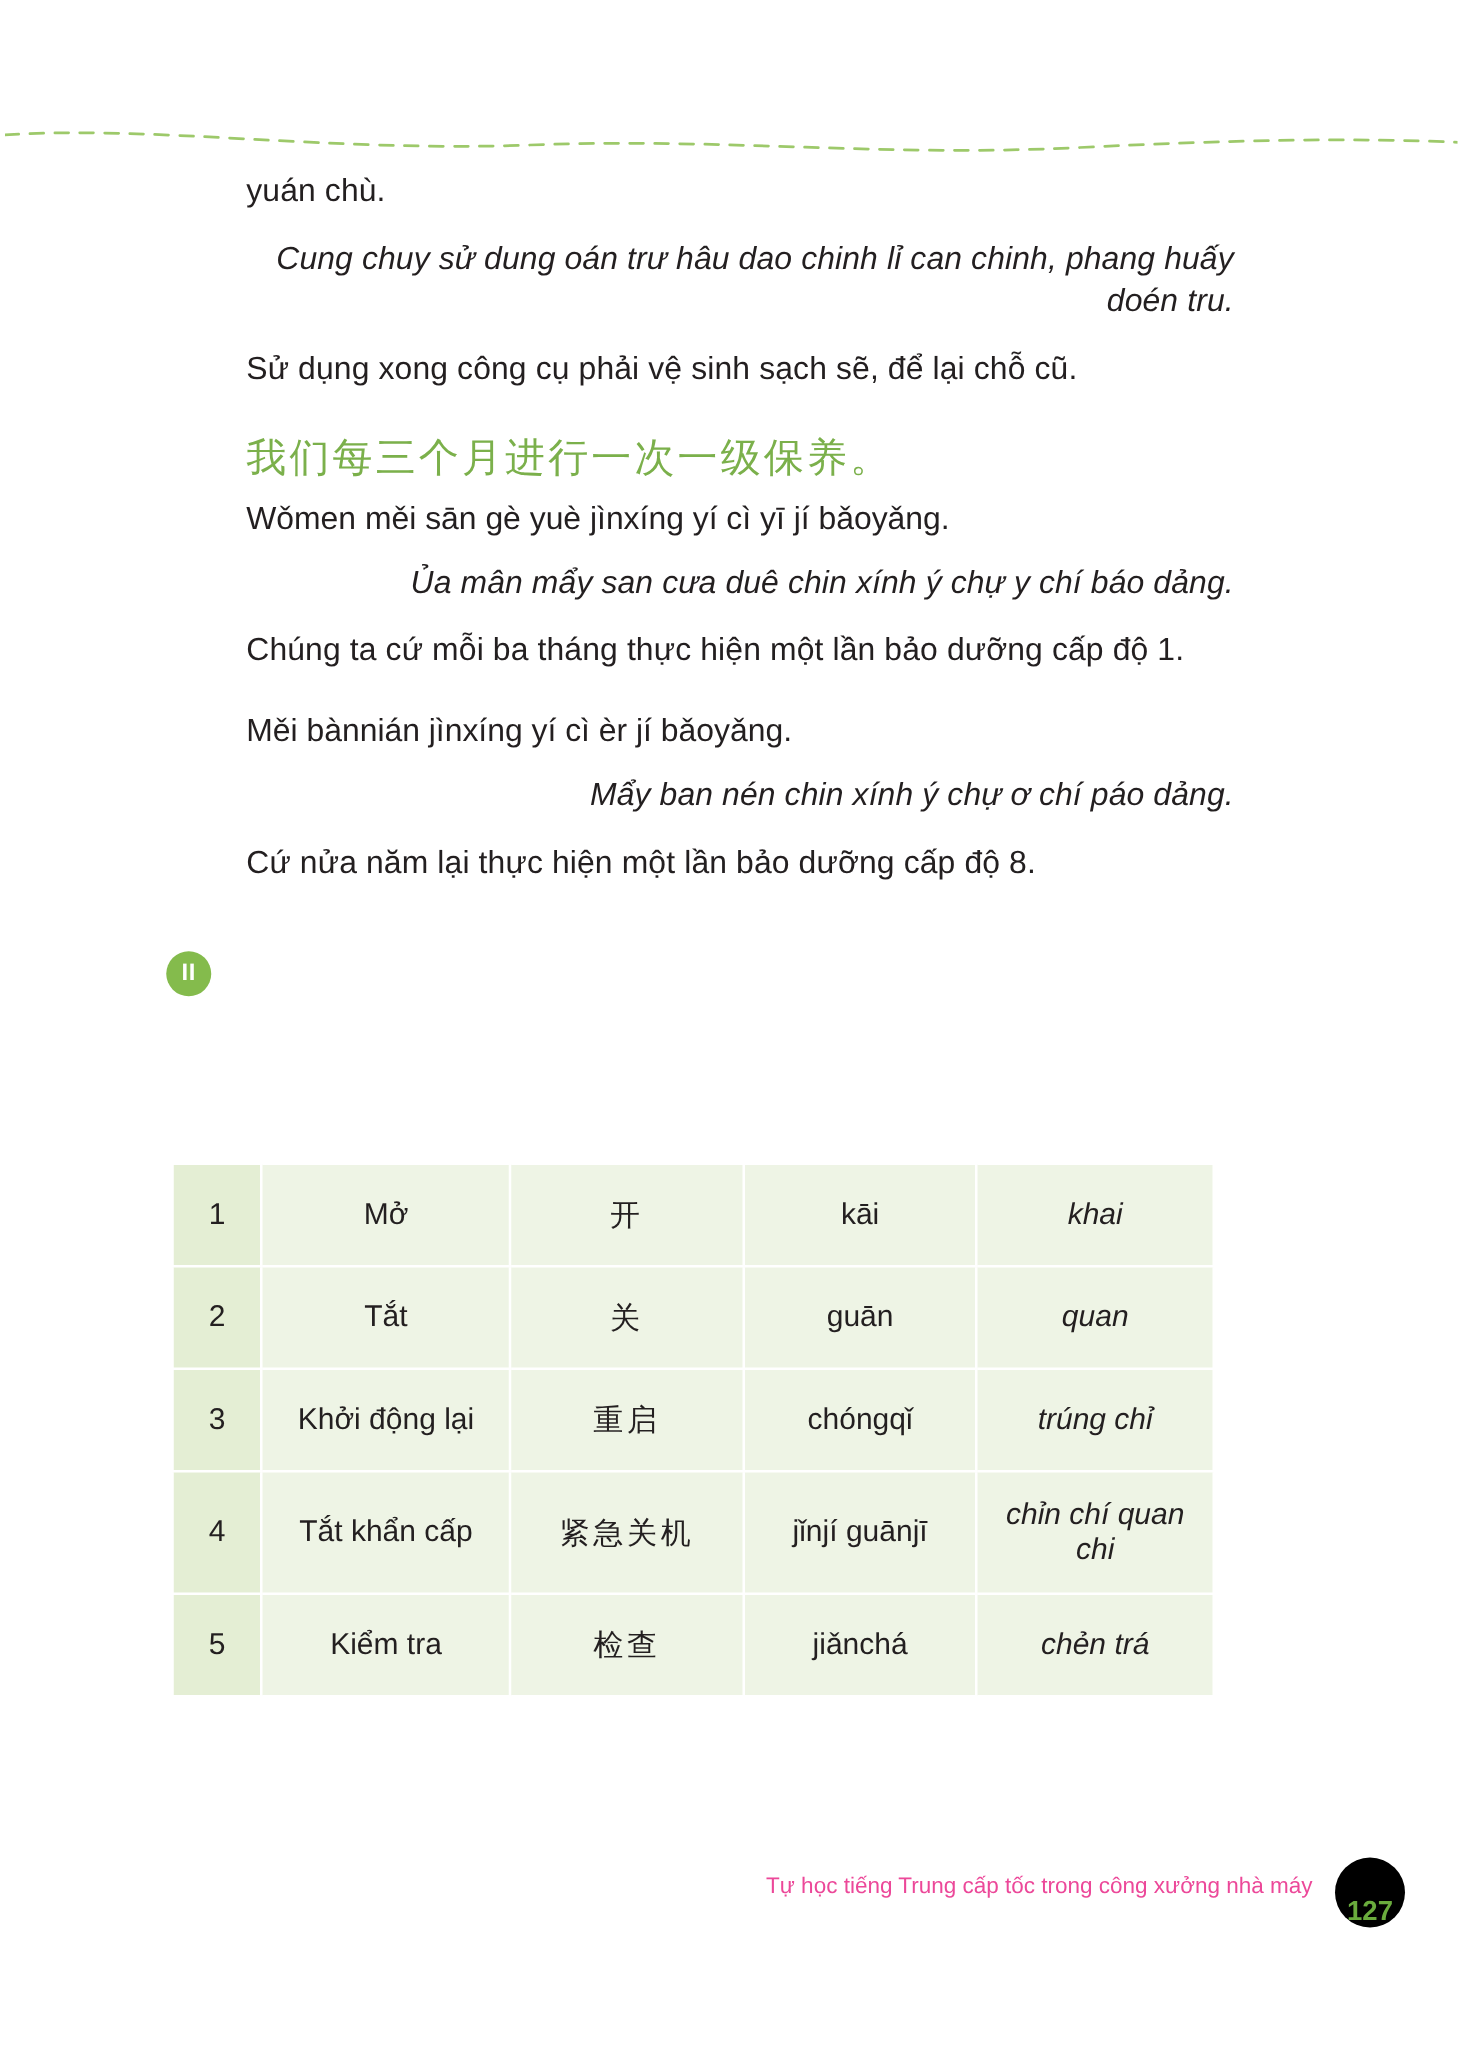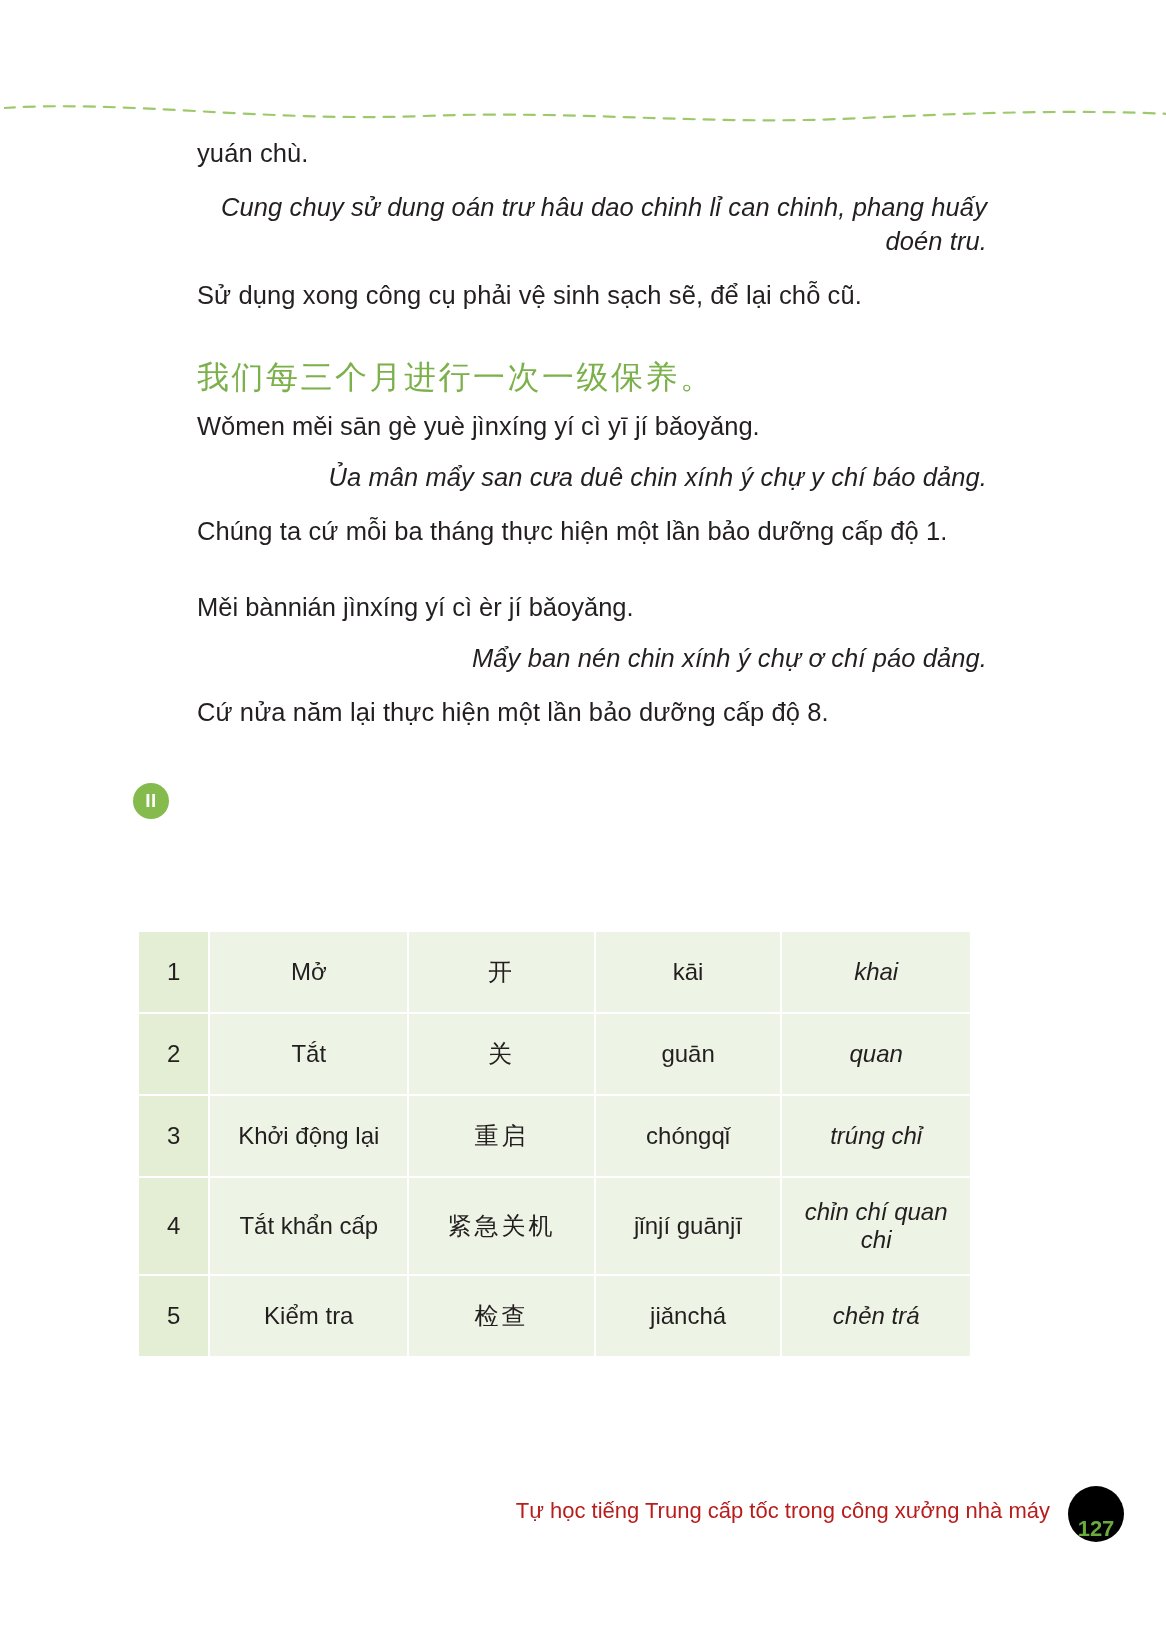--- a/index.html
+++ b/index.html
@@ -49,21 +49,21 @@
   .vn-trans { font-style: italic; text-align: right; }
   .hanzi {
     color: #7bb04b;
     font-size: 32px;
     line-height: 1.3;
     letter-spacing: 2.5px;
     margin: 0 0 14px 0;
     font-family: "DejaVu Sans", sans-serif;
     font-weight: 400;
   }
-  .block { margin-top: 44px; }
+  .block { margin-top: 33px; }
   .pinyin { color: #231f20; font-size: 25.5px; margin: 0 0 19px 0; }
 
   
   .sec-head {
     display: flex;
     align-items: center;
     margin: 54px 0 41px 0;
     position: relative;
     left: -64px;
   }
@@ -118,22 +118,22 @@
     position: absolute;
     left: 0;
     top: 1492px;
     width: 1166px;
     height: 40px;
   }
   .footer-text {
     position: absolute;
     right: 120px;
     top: 6px;
-    font-size: 22px;
-    color: #b91c1c;
+    font-size: 18px;
+    color: #ec4899;
     white-space: nowrap;
     text-align: center;
   }
   .page-num-wrap {
     position: absolute;
     right: 46px;
     top: -6px;
     width: 56px;
     height: 56px;
     border-radius: 50%;

